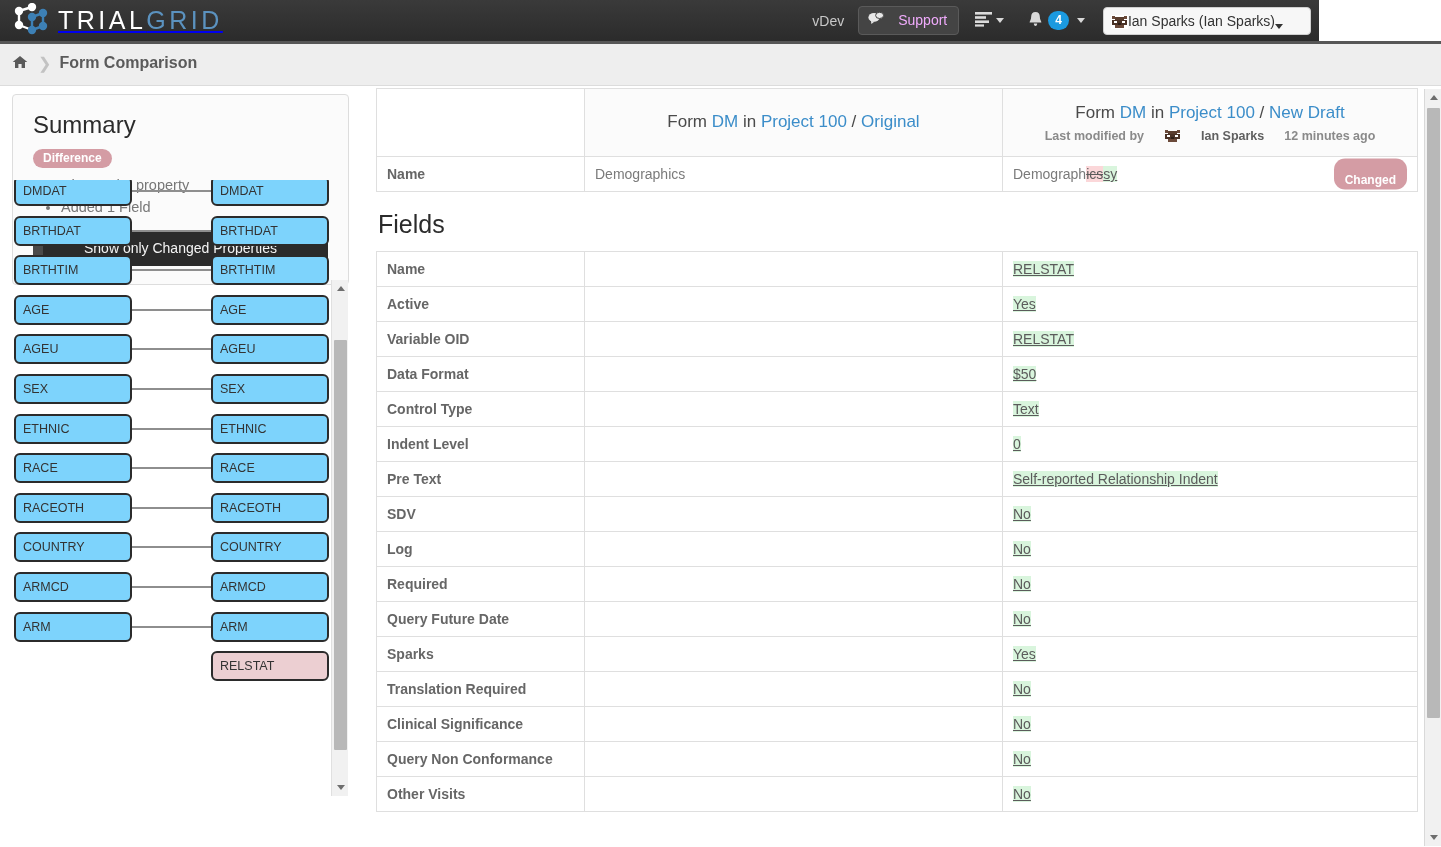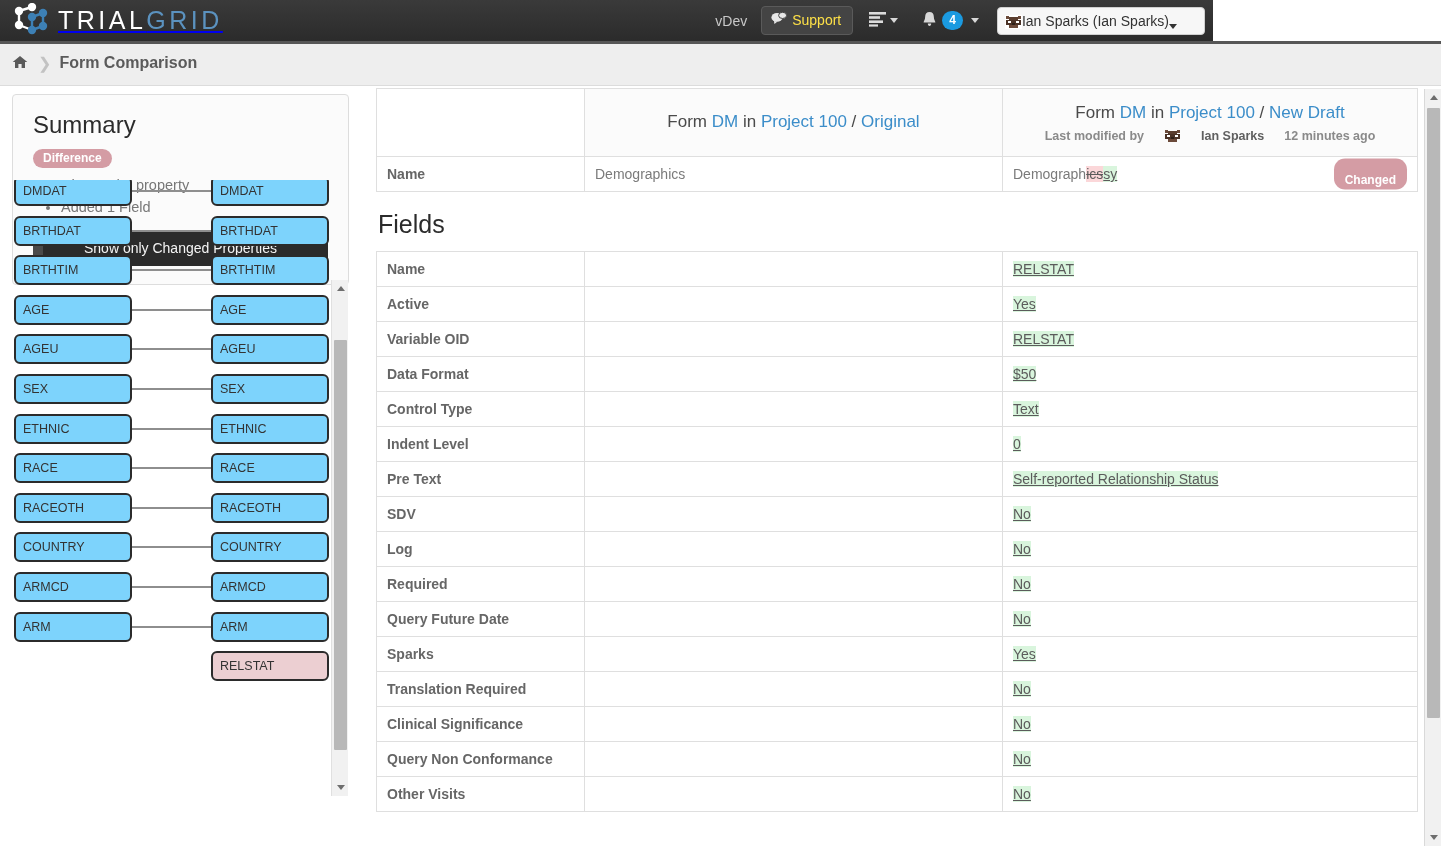--- a/index.html
+++ b/index.html
@@ -10,21 +10,21 @@
     overflow: hidden;
     background: #ffffff;
     font-family: "Liberation Sans", sans-serif;
     font-size: 14px;
     color: #333;
   }
 
   
   .navbar {
     position: absolute; top: 0; left: 0;
-    width: 1213px; height: 41px;
+    width: 1319px; height: 41px;
     background: #2f2f2f;
     background: linear-gradient(#3a3a3a, #2b2b2b);
     display: flex; align-items: center;
   }
   .brand { display: flex; align-items: center; padding-left: 10px; }
   .brand-logo { width: 40px; height: 36px; margin-right: 8px; }
   .brand-text {
     font-size: 25px; letter-spacing: 3.5px; font-weight: 400;
     line-height: 1;
   }
@@ -33,22 +33,22 @@
 
   .nav-right {
     margin-left: auto; display: flex; align-items: center;
     padding-right: 8px; gap: 0;
   }
   .nav-vdev {
     color: #c8c8c8; font-size: 14px; padding: 0 14px; text-decoration: none;
   }
   .support-btn {
     background: #444; border: 1px solid #5a5a5a; border-radius: 4px;
-    color: #fde047; font-size: 14px;
-    padding: 5px 11px 6px 9px; display: flex; align-items: center; gap: 5px;
+    color: #f0abfc; font-size: 14px;
+    padding: 5px 11px 6px 9px; display: flex; align-items: center; gap: 14px;
     cursor: pointer; margin-right: 4px;
   }
   .nav-icon-btn {
     display: flex; align-items: center; gap: 3px;
     color: #d8d8d8; padding: 6px 12px; cursor: pointer;
     background: transparent; border: none; font-size: 14px;
   }
   .caret { width: 0; height: 0; border-left: 4px solid transparent;
            border-right: 4px solid transparent; border-top: 5px solid currentColor;
            display: inline-block; }
@@ -463,21 +463,21 @@
           <td class="cell-new"><span class="ins">Text</span></td>
         </tr>
         <tr>
           <td class="rowlabel">Indent Level</td>
           <td class="val-old"></td>
           <td class="cell-new"><span class="ins">0</span></td>
         </tr>
         <tr>
           <td class="rowlabel">Pre Text</td>
           <td class="val-old"></td>
-          <td class="cell-new"><span class="ins">Self-reported Relationship Status</span></td>
+          <td class="cell-new"><span class="ins">Self-reported Relationship Indent</span></td>
         </tr>
         <tr>
           <td class="rowlabel">SDV</td>
           <td class="val-old"></td>
           <td class="cell-new"><span class="ins">No</span></td>
         </tr>
         <tr>
           <td class="rowlabel">Log</td>
           <td class="val-old"></td>
           <td class="cell-new"><span class="ins">No</span></td>

